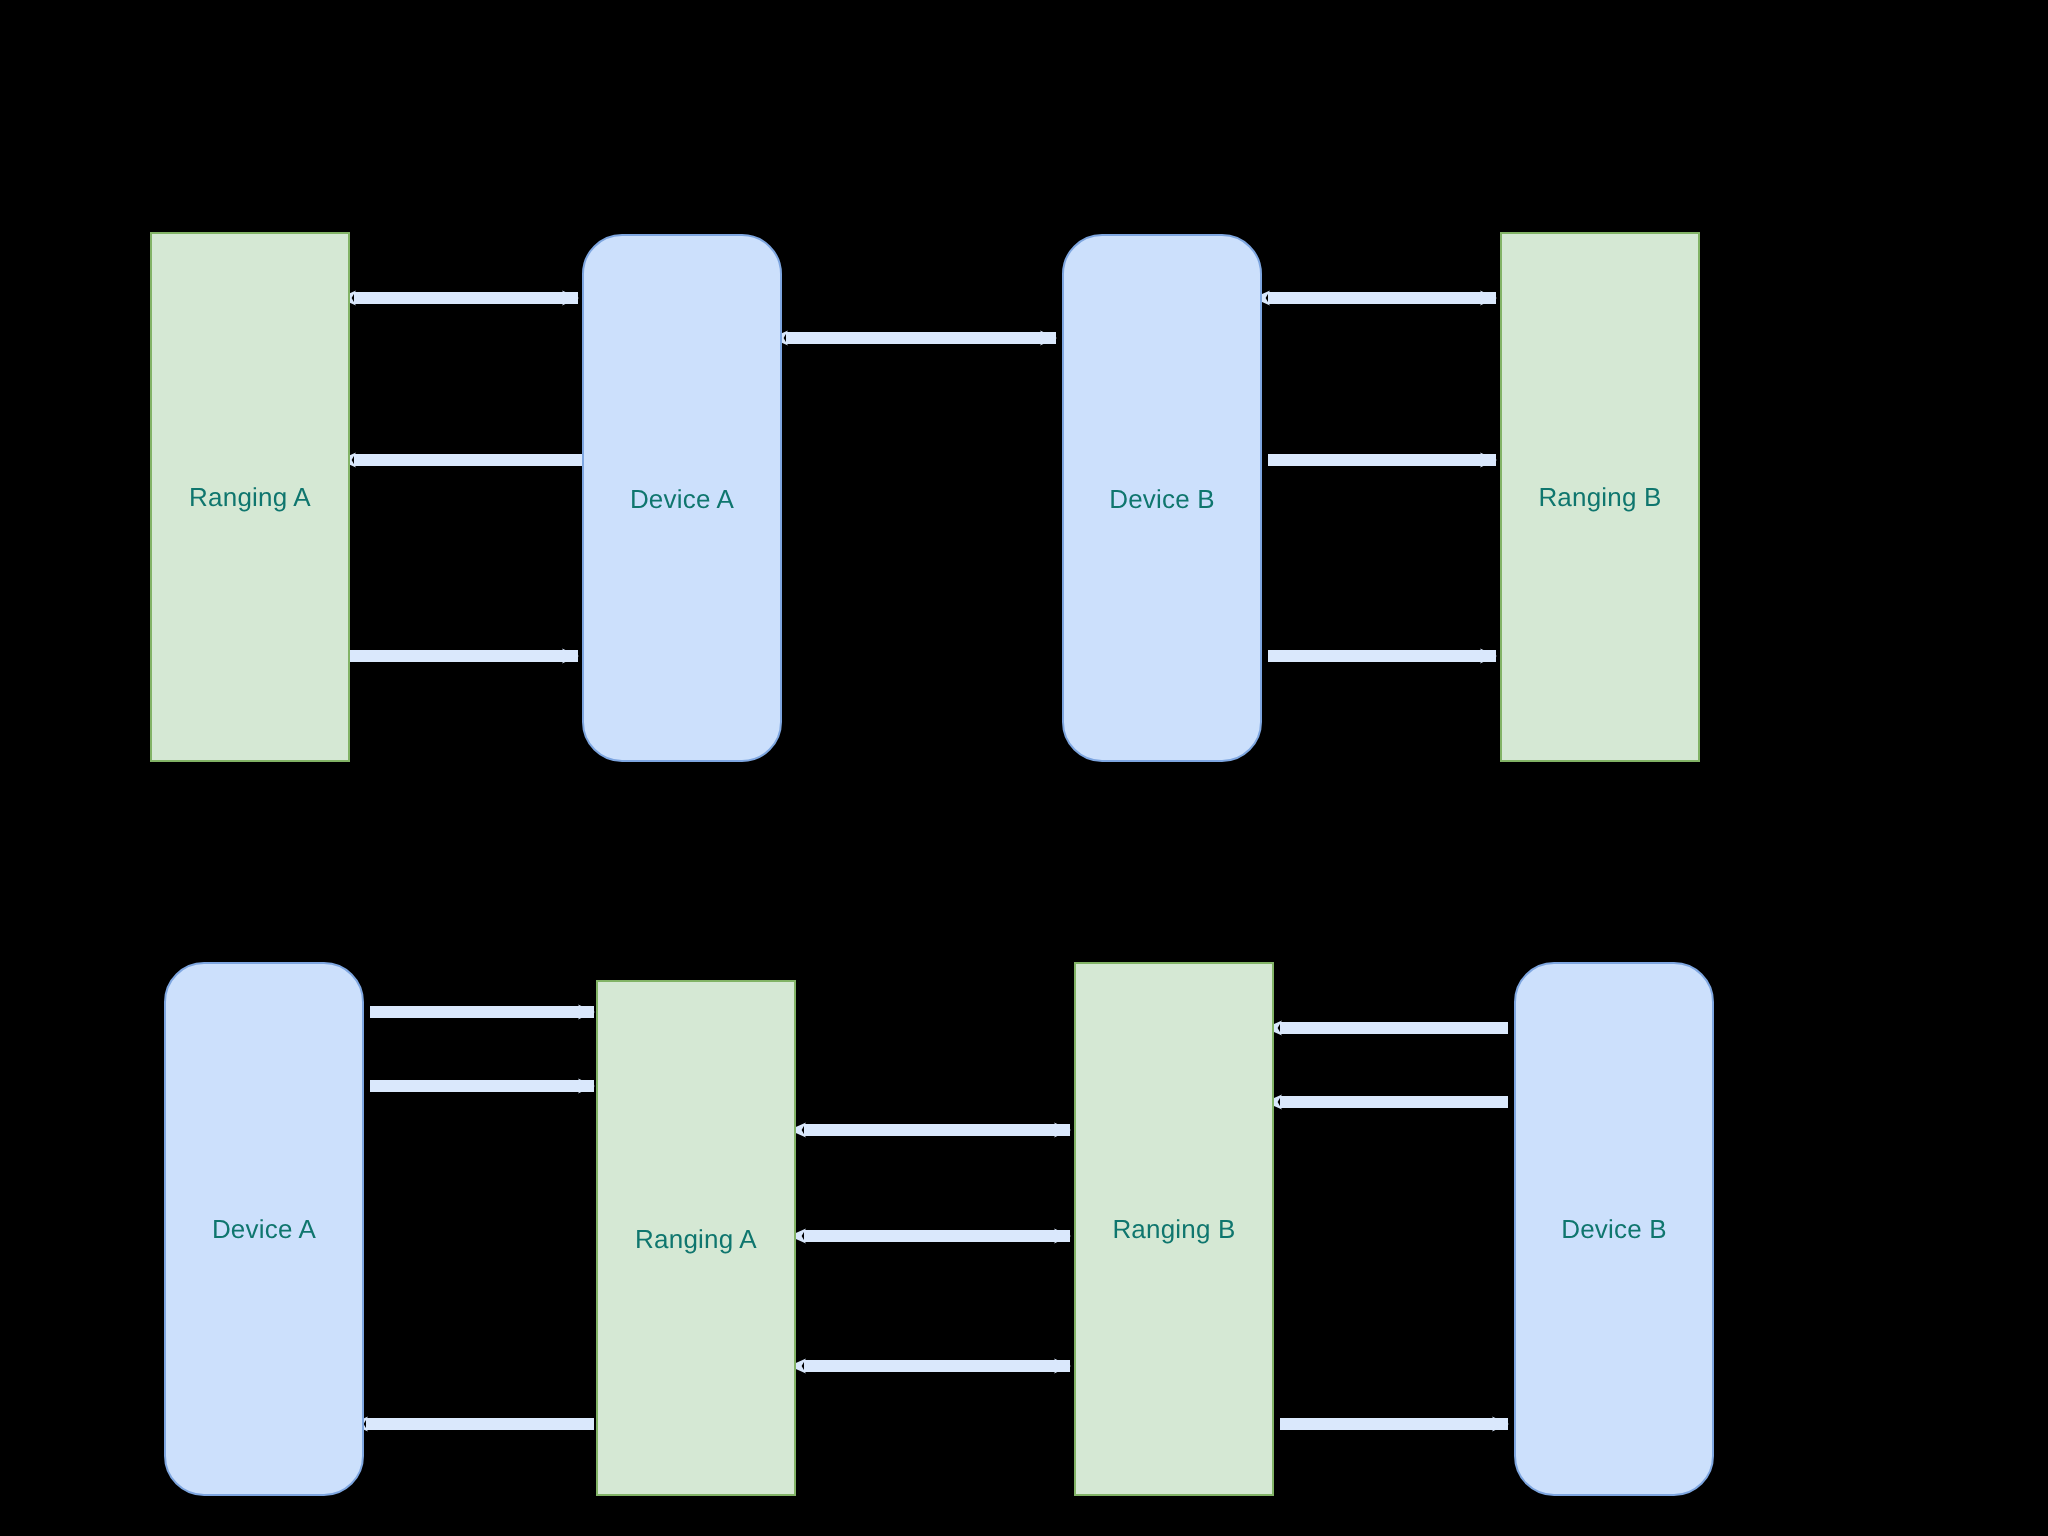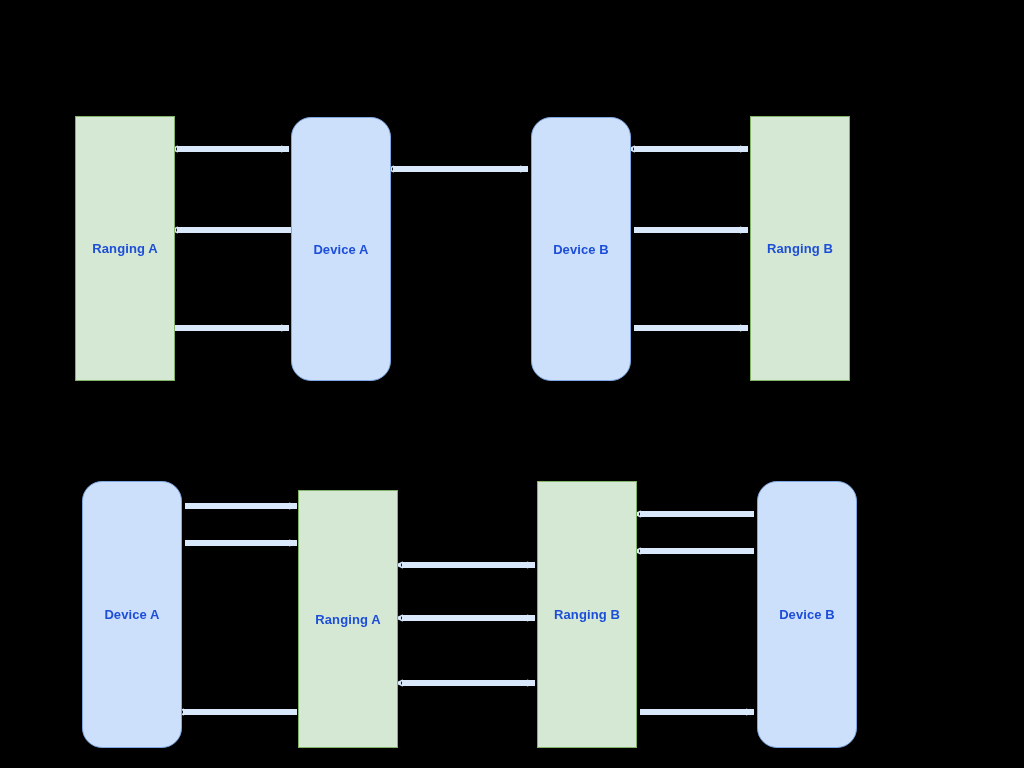--- a/index.html
+++ b/index.html
@@ -27,22 +27,22 @@
     background: #d5e8d4;
     border-color: #82b366;
   }
   .node.blue {
     background: #cce0fc;
     border-color: #7ea6e0;
     border-radius: 20px;
   }
   .node-label {
     font-size: 13px;
-    font-weight: bold;
-    color: #1d4ed8;
+    font-weight: normal;
+    color: #0f766e;
     letter-spacing: 0.1px;
     white-space: nowrap;
     line-height: 1;
   }
   .edge-layer {
     position: absolute;
     left: 0;
     top: 0;
     width: 1024px;
     height: 768px;

